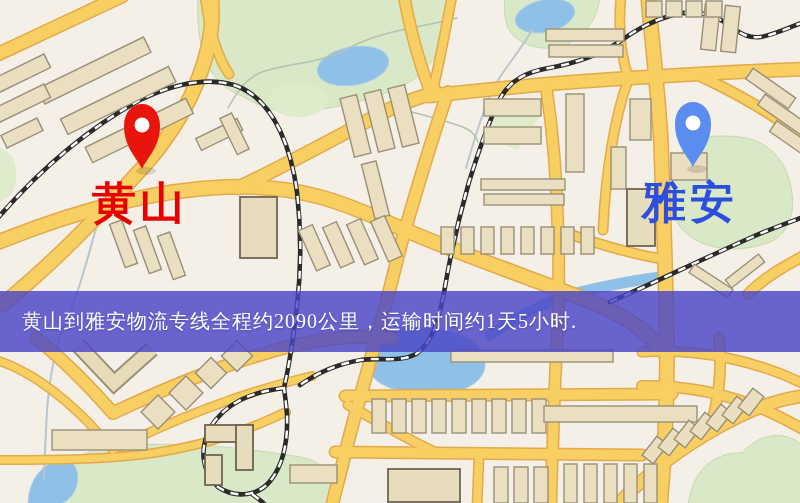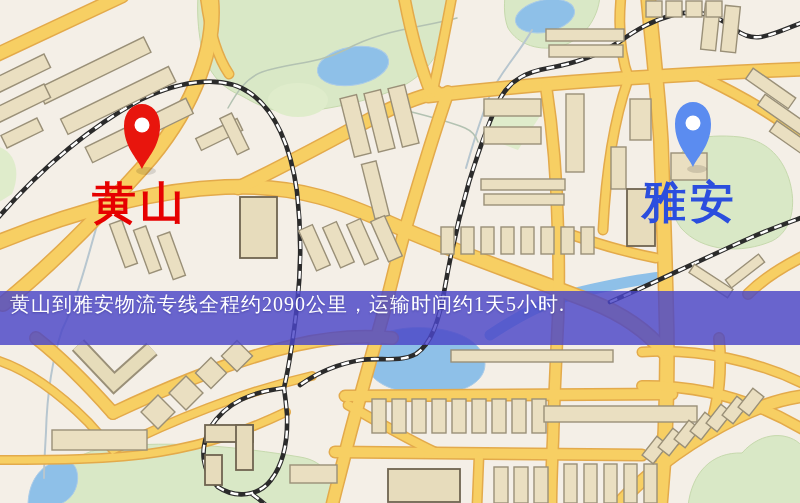--- a/index.html
+++ b/index.html
@@ -17,23 +17,23 @@
   .rwk{fill:none;stroke:#2b2b2b;stroke-width:4.6;stroke-linecap:round;}
   .rww{fill:none;stroke:#ffffff;stroke-width:2.4;stroke-dasharray:8 7;stroke-linecap:butt;}
   .b{fill:#eadfc1;stroke:#9a9078;stroke-width:1.4;}
   .bd{fill:#e7dcbc;stroke:#6f6450;stroke-width:1.8;}
   .chevb{fill:none;stroke:#9a9078;stroke-width:17;stroke-linejoin:miter;}
   .chevf{fill:none;stroke:#e6dcba;stroke-width:13;stroke-linejoin:miter;}
   .pin-shadow{fill:rgba(0,0,0,0.12);}
   .pin-label{font-family:"DejaVu Serif","Liberation Serif",serif;font-weight:700;
              font-size:44px;letter-spacing:4px;text-anchor:middle;}
   
-  .banner{position:absolute;left:0;top:291px;width:800px;height:54px;
-          background:rgba(74,70,199,0.82);display:flex;align-items:flex-start;
-          box-sizing:border-box;padding-left:10px;z-index:5;}
+  .banner{position:absolute;left:0;top:291px;width:800px;height:61px;
+          background:rgba(74,70,199,0.82);display:flex;align-items:center;
+          box-sizing:border-box;padding-left:22px;z-index:5;}
   .banner span{color:#ffffff;font-size:20px;letter-spacing:1px;
                font-family:"Liberation Serif","DejaVu Serif",serif;
                text-shadow:0 1px 2px rgba(30,30,110,0.35);white-space:nowrap;}
 </style>
 </head>
 <body>
 
 <div class="stage">
   <svg width="800" height="503" viewBox="0 0 800 503">
 

